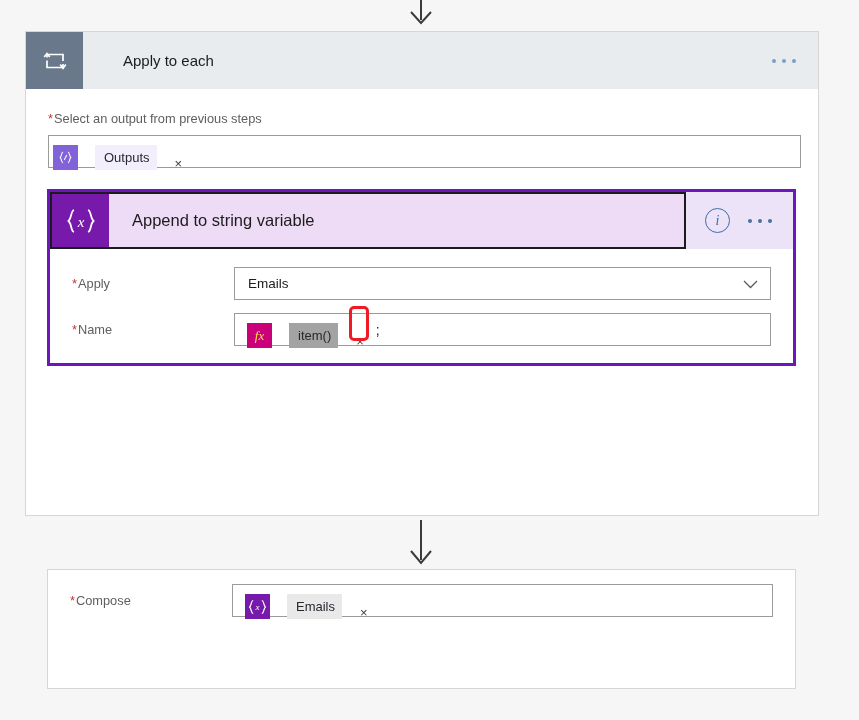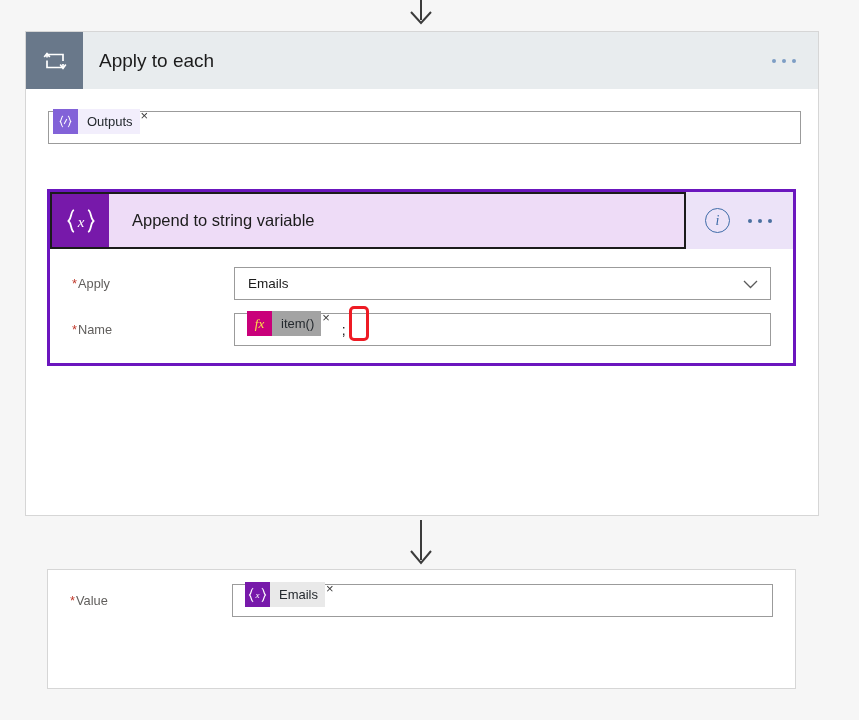--- a/index.html
+++ b/index.html
@@ -29,22 +29,22 @@
     background: #e8ecee;
   }
   .scope-icon {
     width: 57px; flex: 0 0 57px;
     background: #69788a;
     display: flex; align-items: center; justify-content: center;
   }
   .scope-title {
     flex: 1 1 auto;
     display: flex; align-items: center;
-    padding-left: 16px;
-    font-size: 19px;
+    padding-left: 40px;
+    font-size: 15px;
     color: #1c1c1c;
   }
   .ellipsis {
     flex: 0 0 auto;
     display: flex; align-items: center; justify-content: center;
     padding: 0 22px;
     letter-spacing: 3px;
   }
   .dots { display: flex; gap: 6px; align-items: center; }
   .dots i { display: block; width: 4px; height: 4px; border-radius: 50%; }
@@ -70,23 +70,24 @@
     align-items: center;
     padding: 0 4px;
   }
   .select-row {
     display: flex; align-items: center;
   }
 
   
   .token {
     display: inline-flex;
-    align-items: flex-start;
+    align-items: flex-end;
     height: 37px;
     max-width: 100%;
+    gap: 17px;
   }
   .token-icon {
     width: 25px; height: 25px;
     flex: 0 0 25px;
     display: flex; align-items: center; justify-content: center;
     color: #fde047;
     font-size: 11px;
     font-style: italic;
   }
   .token-text {
@@ -245,20 +246,23 @@
       <div class="ellipsis">
         <span class="dots dots-scope">
           <i></i>
             <i></i>
             <i></i>
         </span>
       </div>
     </div>
 
     <div class="scope-body">
+      <div class="field-label" style="margin-bottom:9px;">
+        <span class="req">*</span><span>Select an output from previous steps</span>
+      </div>
 
       <div class="input-box" style="width:753px; height:33px;">
         <span class="token tok-compose">
           <span class="token-icon">
             <svg width="15" height="15" viewBox="0 0 16 16">
               <path d="M5.4 2.2 C3.4 2.6 3.9 6.6 2.4 8 C3.9 9.4 3.4 13.4 5.4 13.8" fill="none" stroke="#ffffff" stroke-width="1.1"></path>
               <path d="M10.6 2.2 C12.6 2.6 12.1 6.6 13.6 8 C12.1 9.4 12.6 13.4 10.6 13.8" fill="none" stroke="#ffffff" stroke-width="1.1"></path>
               <line x1="6.6" y1="10.6" x2="9.4" y2="5.4" stroke="#ffffff" stroke-width="1.1"></line>
             </svg>
           </span>
@@ -332,21 +336,21 @@
   <svg class="connector" style="left:405px; top:520px;" width="32" height="46" viewBox="0 0 32 46">
     <line x1="16" y1="0" x2="16" y2="40" stroke="#3b3b3b" stroke-width="2"></line>
     <path d="M6 31 L16 43 L26 31" fill="none" stroke="#3b3b3b" stroke-width="2"></path>
   </svg>
 
   <div class="compose-card">
 
     <div class="compose-body">
       <div class="param-row" style="margin-bottom:0;">
         <div class="param-label field-label">
-          <span class="req">*</span><span>Value</span>
+          <span class="req">*</span><span>Compose</span>
         </div>
         <div class="input-box" style="width:549px; padding-left:12px;">
           <span class="token tok-var">
             <span class="token-icon">
               <svg width="26" height="18" viewBox="0 0 26 18">
                 <path d="M8.5 2 C6 2.8 7 7 4.8 9 C7 11 6 15.2 8.5 16" fill="none" stroke="#ffffff" stroke-width="1.2"></path>
                 <path d="M17.5 2 C20 2.8 19 7 21.2 9 C19 11 20 15.2 17.5 16" fill="none" stroke="#ffffff" stroke-width="1.2"></path>
                 <text x="13" y="12.6" text-anchor="middle" fill="#ffffff" font-family="Liberation Serif, serif" font-style="italic" font-size="9.5">x</text>
               </svg>
             </span>

